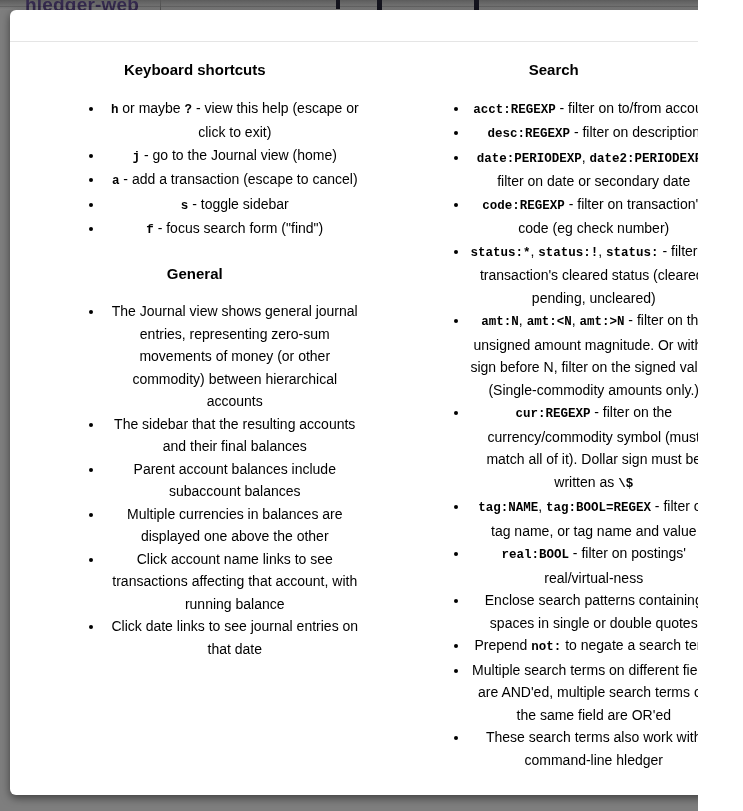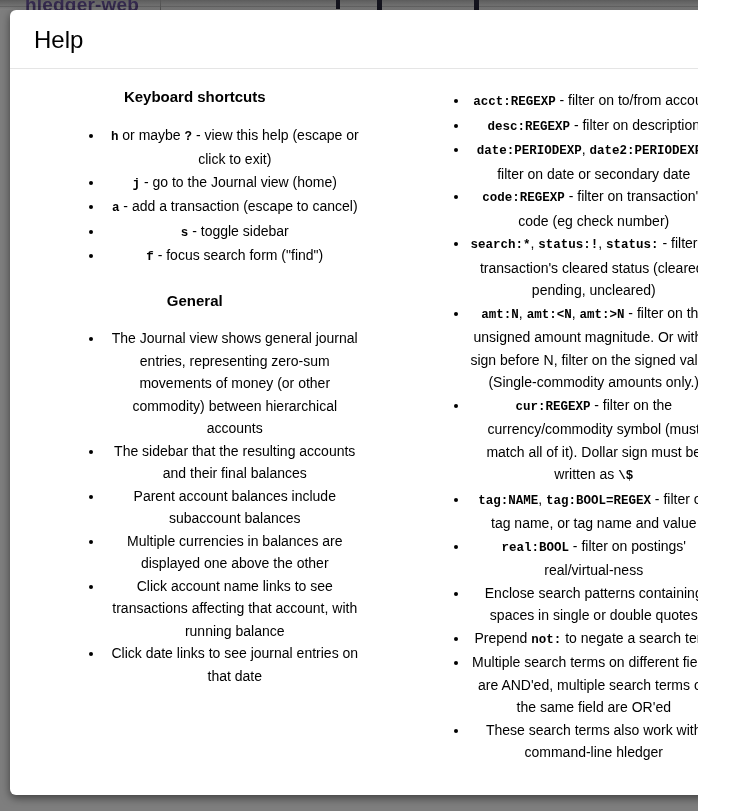--- a/index.html
+++ b/index.html
@@ -85,21 +85,20 @@
     <div class="bg-hrule"></div>
     <div class="bg-vline"></div>
     <div class="bg-frag f1"></div>
     <div class="bg-frag f2"></div>
     <div class="bg-frag f3"></div>
   </div>
 
   <div class="modal">
     <div class="modal-header">
       <button class="close" type="button">×</button>
-      <div class="modal-title">Help</div>
     </div>
     <div class="modal-body">
       <div class="col col-left">
           <div class="section">
             <h4>Keyboard shortcuts</h4>
             <ul>
               <li><code>h</code> or maybe <code>?</code> - view this help (escape or click to exit)</li>
               <li><code>j</code> - go to the Journal view (home)</li>
               <li><code>a</code> - add a transaction (escape to cancel)</li>
               <li><code>s</code> - toggle sidebar</li>
@@ -113,26 +112,27 @@
               <li>The sidebar that the resulting accounts and their final balances</li>
               <li>Parent account balances include subaccount balances</li>
               <li>Multiple currencies in balances are displayed one above the other</li>
               <li>Click account name links to see transactions affecting that account, with running balance</li>
               <li>Click date links to see journal entries on that date</li>
             </ul>
           </div>
         </div>
       <div class="col col-right">
           <div class="section">
+            <h4>Search</h4>
             <ul>
               <li><code>acct:REGEXP</code> - filter on to/from account</li>
               <li><code>desc:REGEXP</code> - filter on description</li>
               <li><code>date:PERIODEXP</code>, <code>date2:PERIODEXP</code> - filter on date or secondary date</li>
               <li><code>code:REGEXP</code> - filter on transaction's code (eg check number)</li>
-              <li><code>search:*</code>, <code>status:!</code>, <code>status:</code> - filter on transaction's cleared status (cleared, pending, uncleared)</li>
+              <li><code>status:*</code>, <code>status:!</code>, <code>status:</code> - filter on transaction's cleared status (cleared, pending, uncleared)</li>
               <li><code>amt:N</code>, <code>amt:&lt;N</code>, <code>amt:&gt;N</code> - filter on the unsigned amount magnitude. Or with a sign before N, filter on the signed value. (Single-commodity amounts only.)</li>
               <li><code>cur:REGEXP</code> - filter on the currency/commodity symbol (must match all of it). Dollar sign must be written as <code>\$</code></li>
               <li><code>tag:NAME</code>, <code>tag:BOOL=REGEX</code> - filter on tag name, or tag name and value</li>
               <li><code>real:BOOL</code> - filter on postings' real/virtual-ness</li>
               <li>Enclose search patterns containing spaces in single or double quotes</li>
               <li>Prepend <code>not:</code> to negate a search term</li>
               <li>Multiple search terms on different fields are AND'ed, multiple search terms on the same field are OR'ed</li>
               <li>These search terms also work with command-line hledger</li>
             </ul>
           </div>

